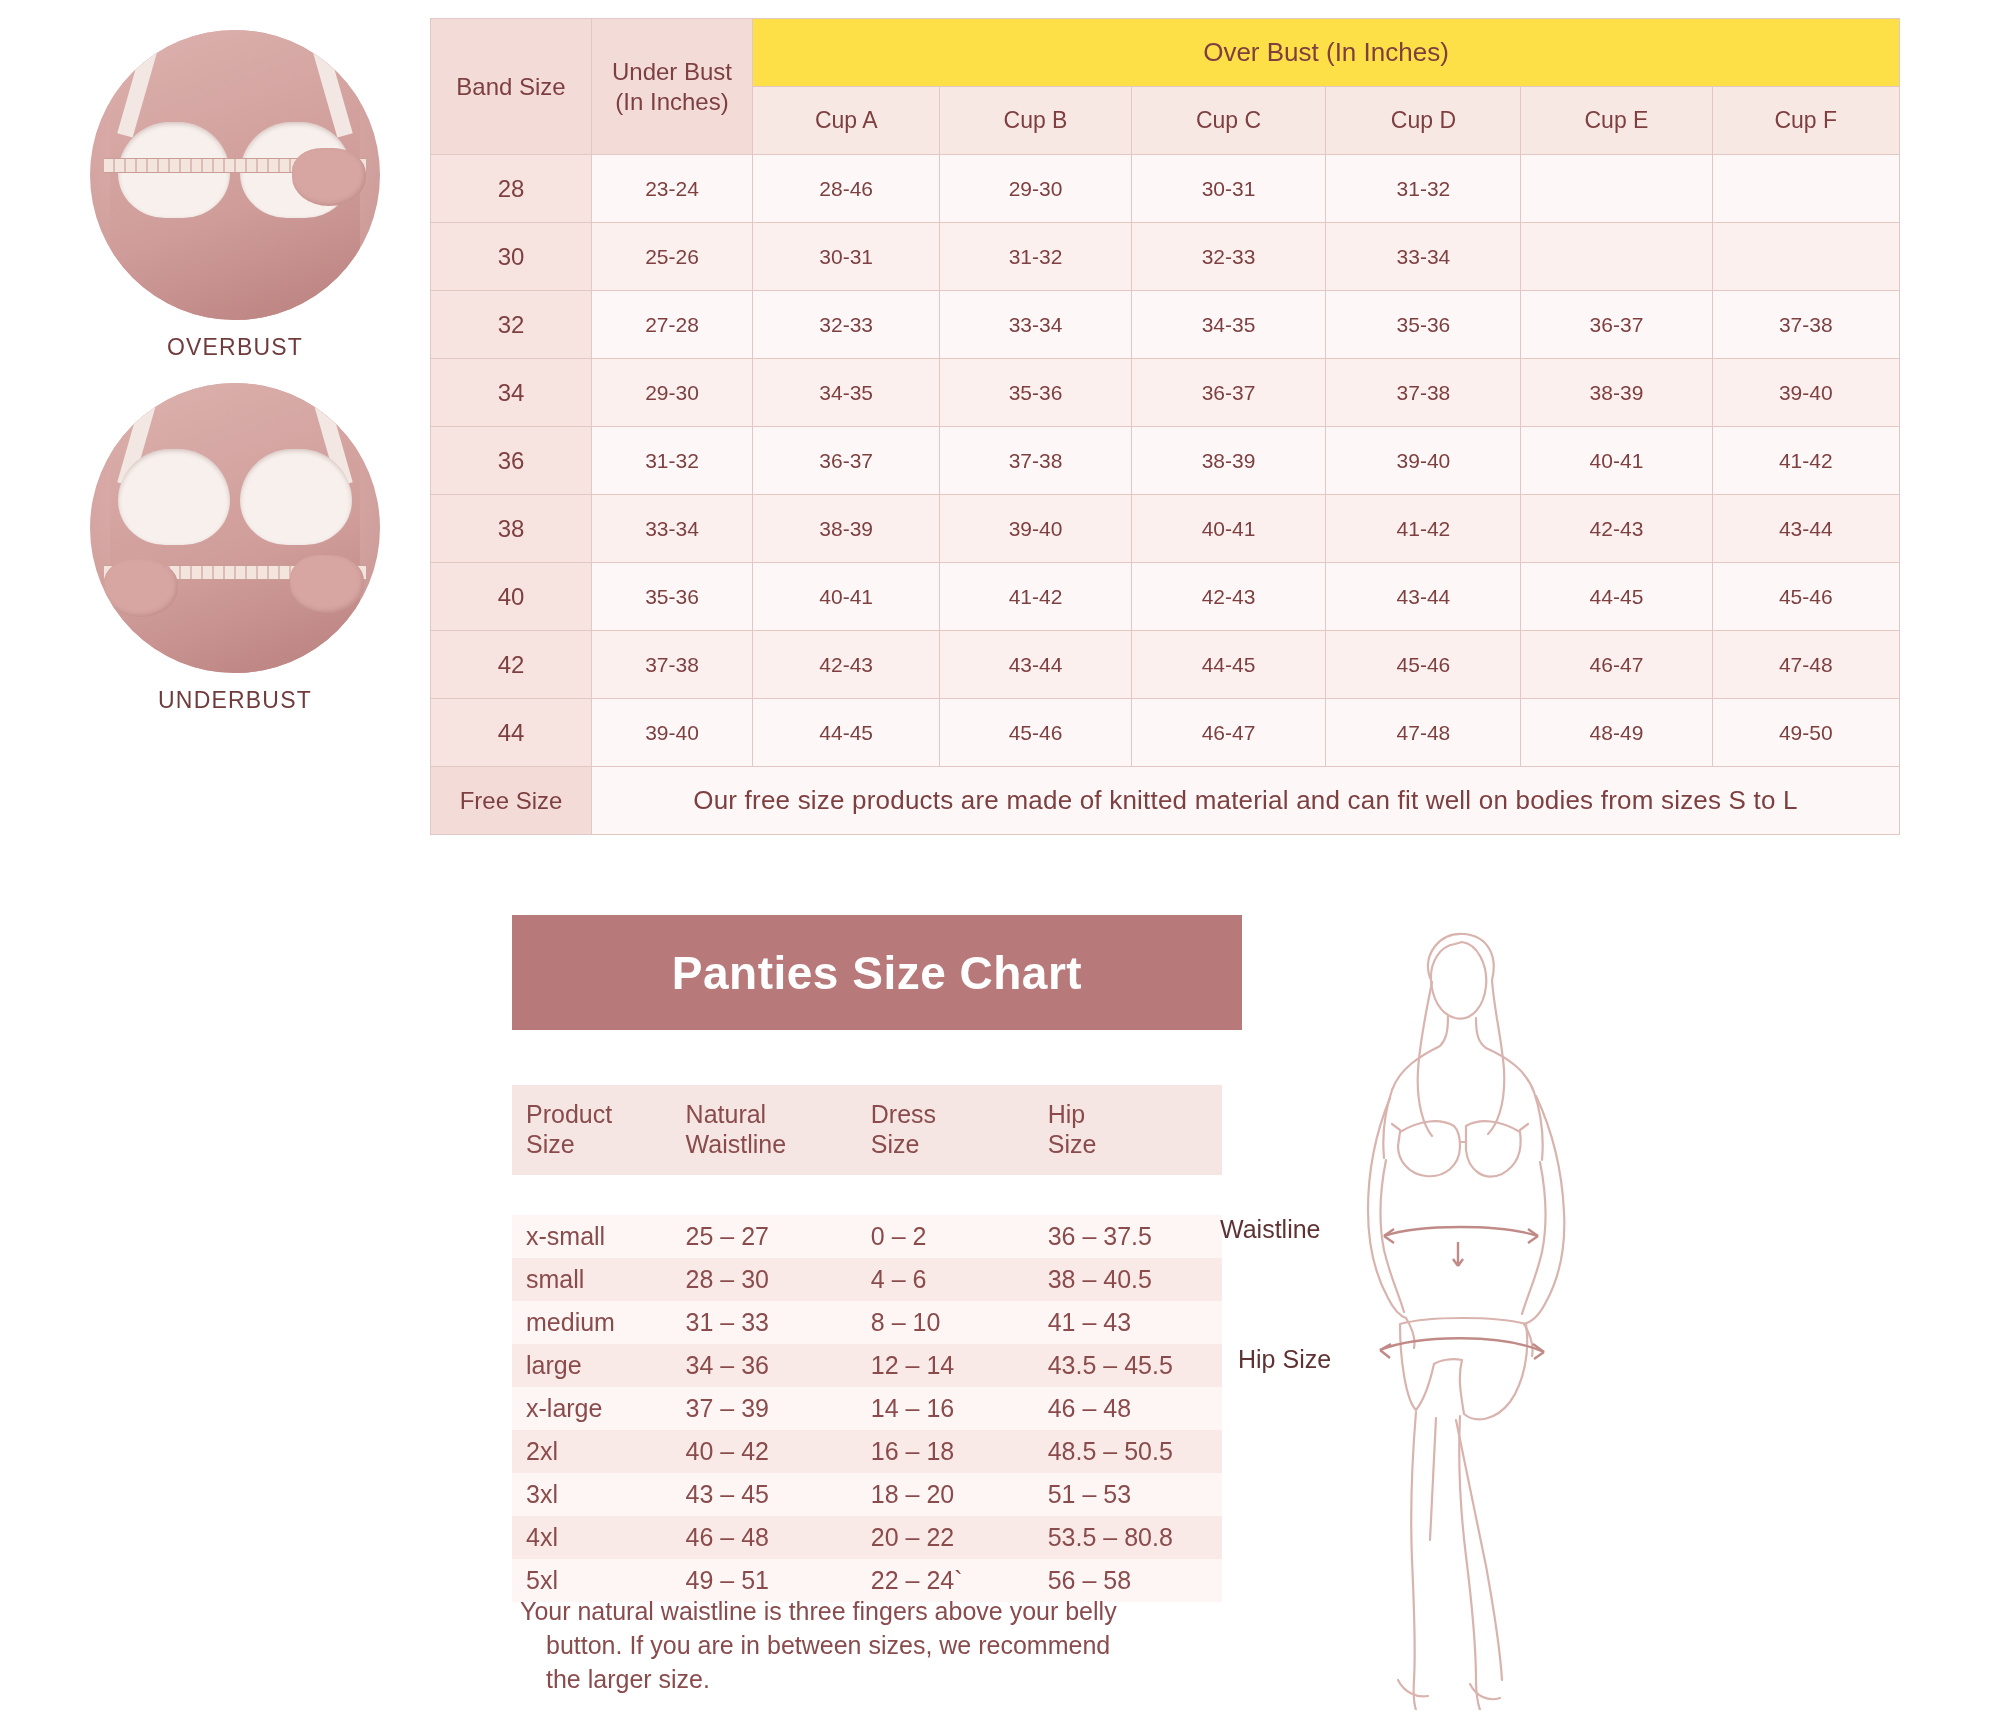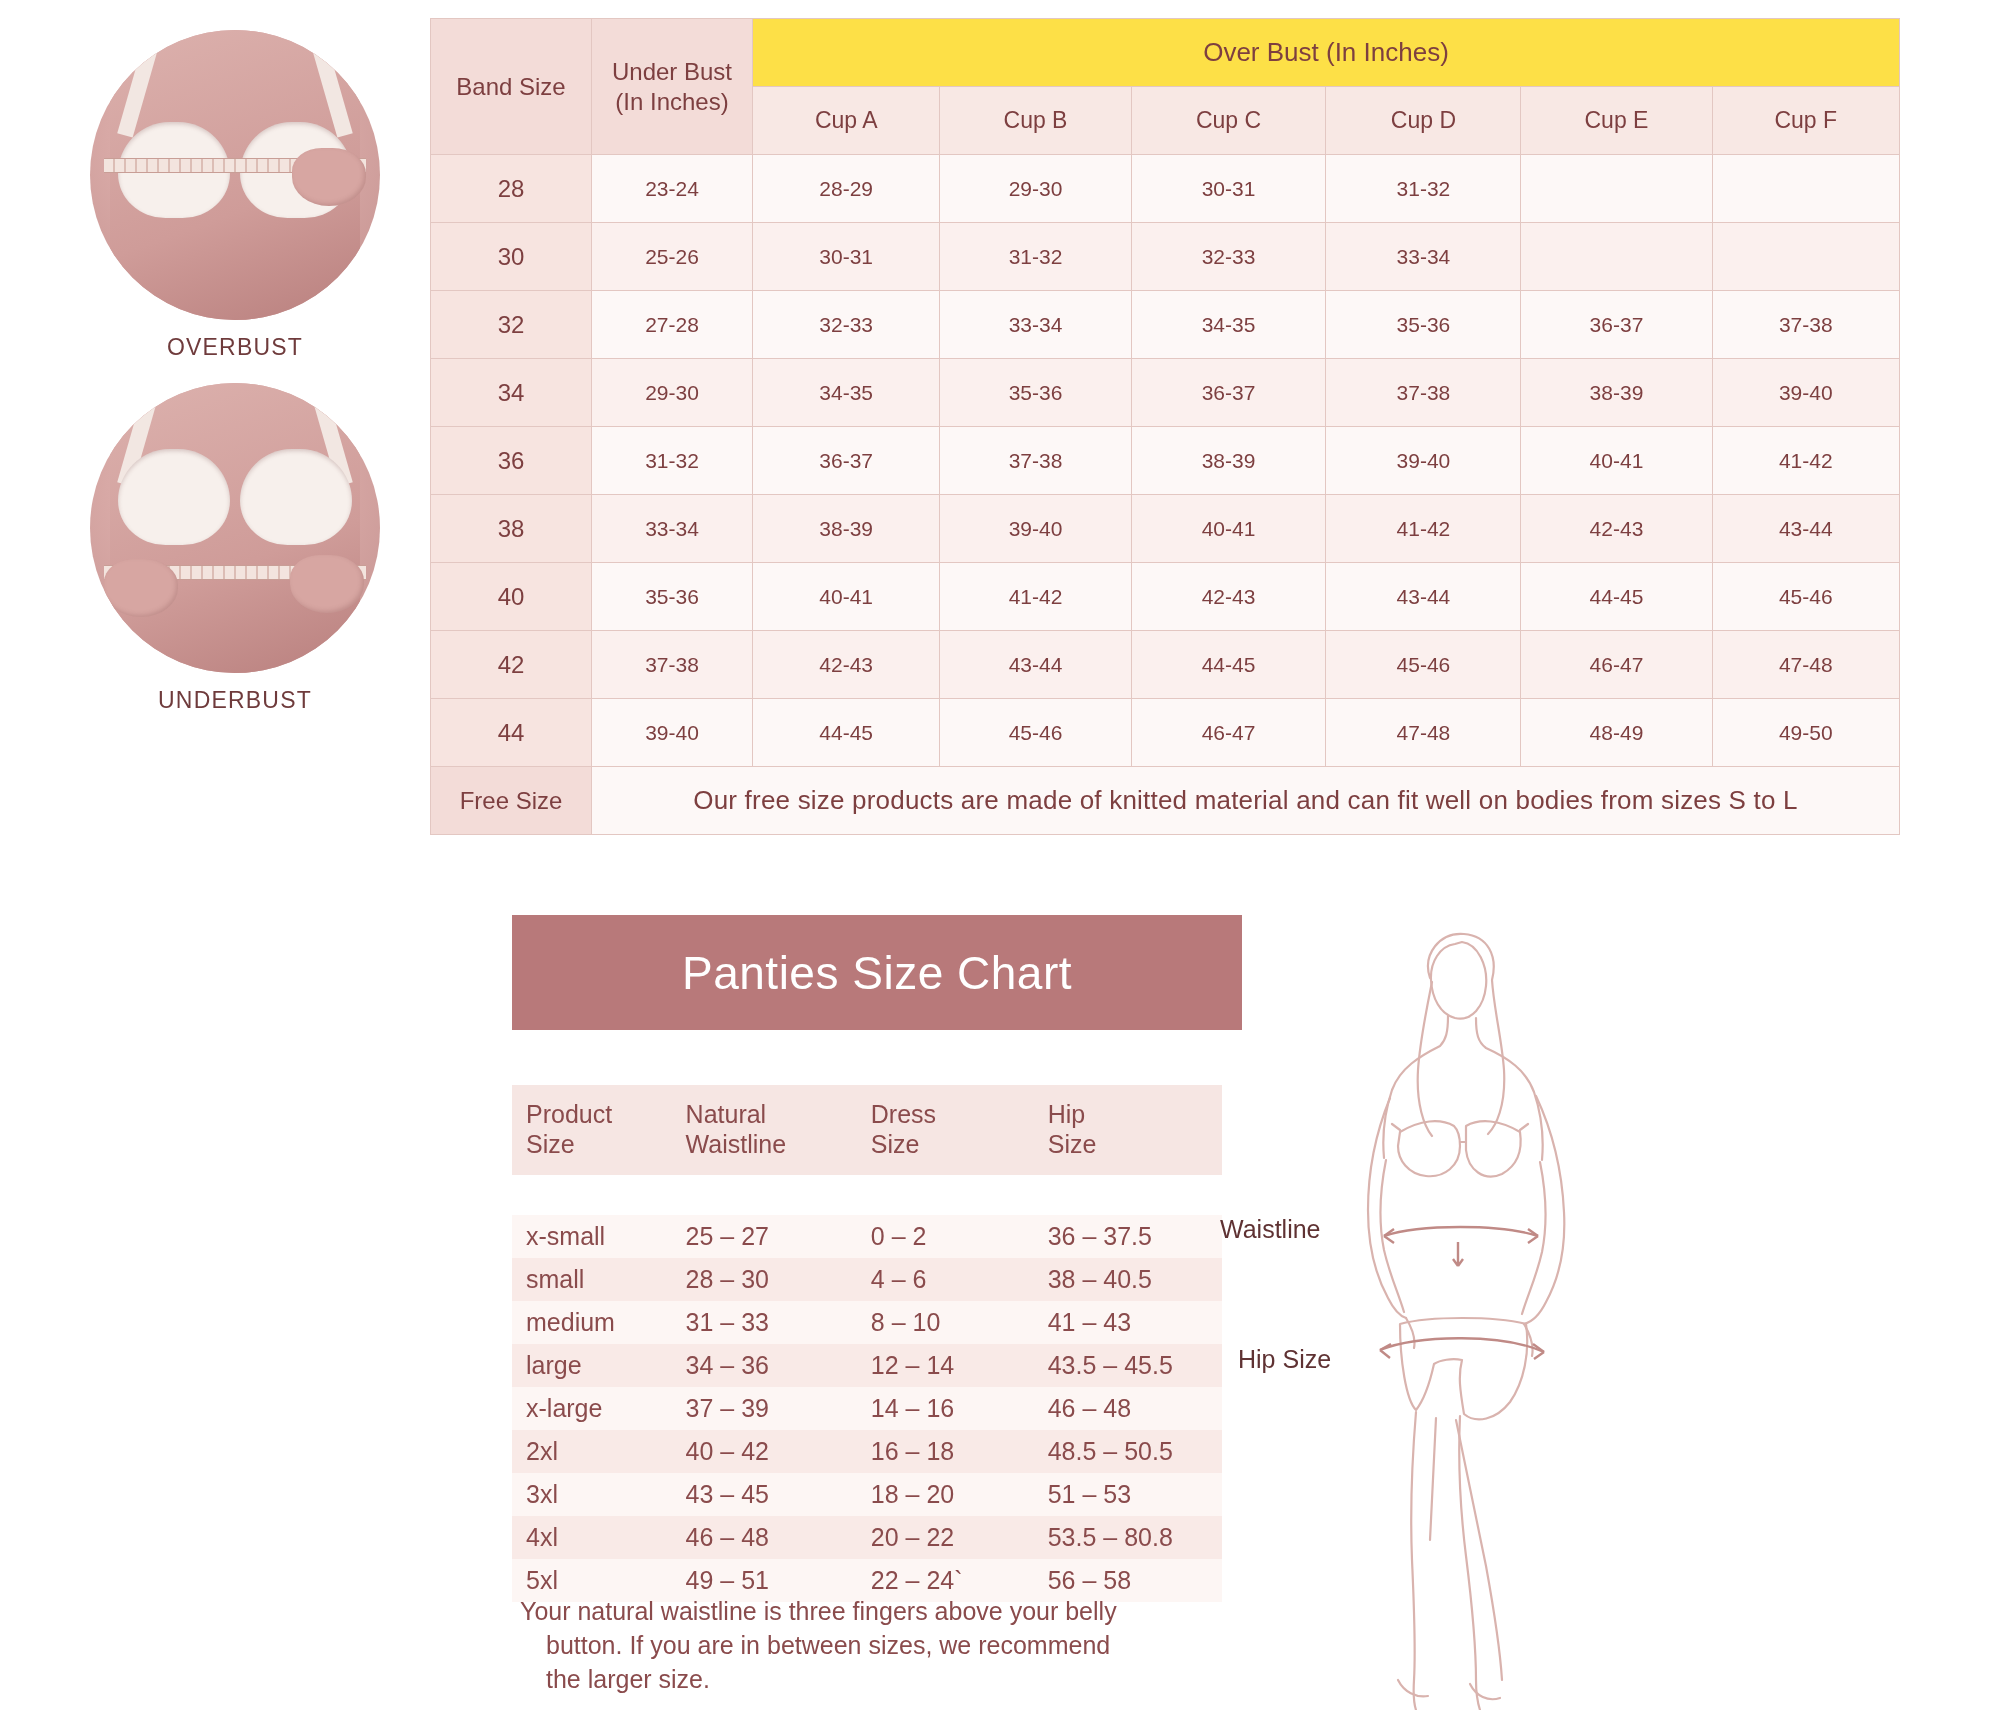--- a/index.html
+++ b/index.html
@@ -147,21 +147,21 @@
     width: 730px;
     height: 115px;
     background: #b8797a;
     display: flex;
     align-items: center;
     justify-content: center;
   }
   #panties-title-bar .title-text {
     color: #ffffff;
     font-size: 46px;
-    font-weight: normal;
+    font-weight: bold;
     letter-spacing: .5px;
     font-family: "Liberation Sans", sans-serif;
   }
 
   #panties-table {
     position: absolute;
     left: 512px;
     top: 1085px;
     width: 710px;
     border-collapse: collapse;
@@ -266,21 +266,21 @@
       <th class="hdr-cup">Cup C</th>
       <th class="hdr-cup">Cup D</th>
       <th class="hdr-cup">Cup E</th>
       <th class="hdr-cup">Cup F</th>
     </tr>
   </thead>
   <tbody>
     <tr class="row-plain">
       <td class="col-band">28</td>
       <td>23-24</td>
-      <td>28-29</td>
+      <td>28-46</td>
       <td>29-30</td>
       <td>30-31</td>
       <td>31-32</td>
       <td></td>
       <td></td>
     </tr>
     <tr class="row-alt">
       <td class="col-band">30</td>
       <td>25-26</td>
       <td>30-31</td>

